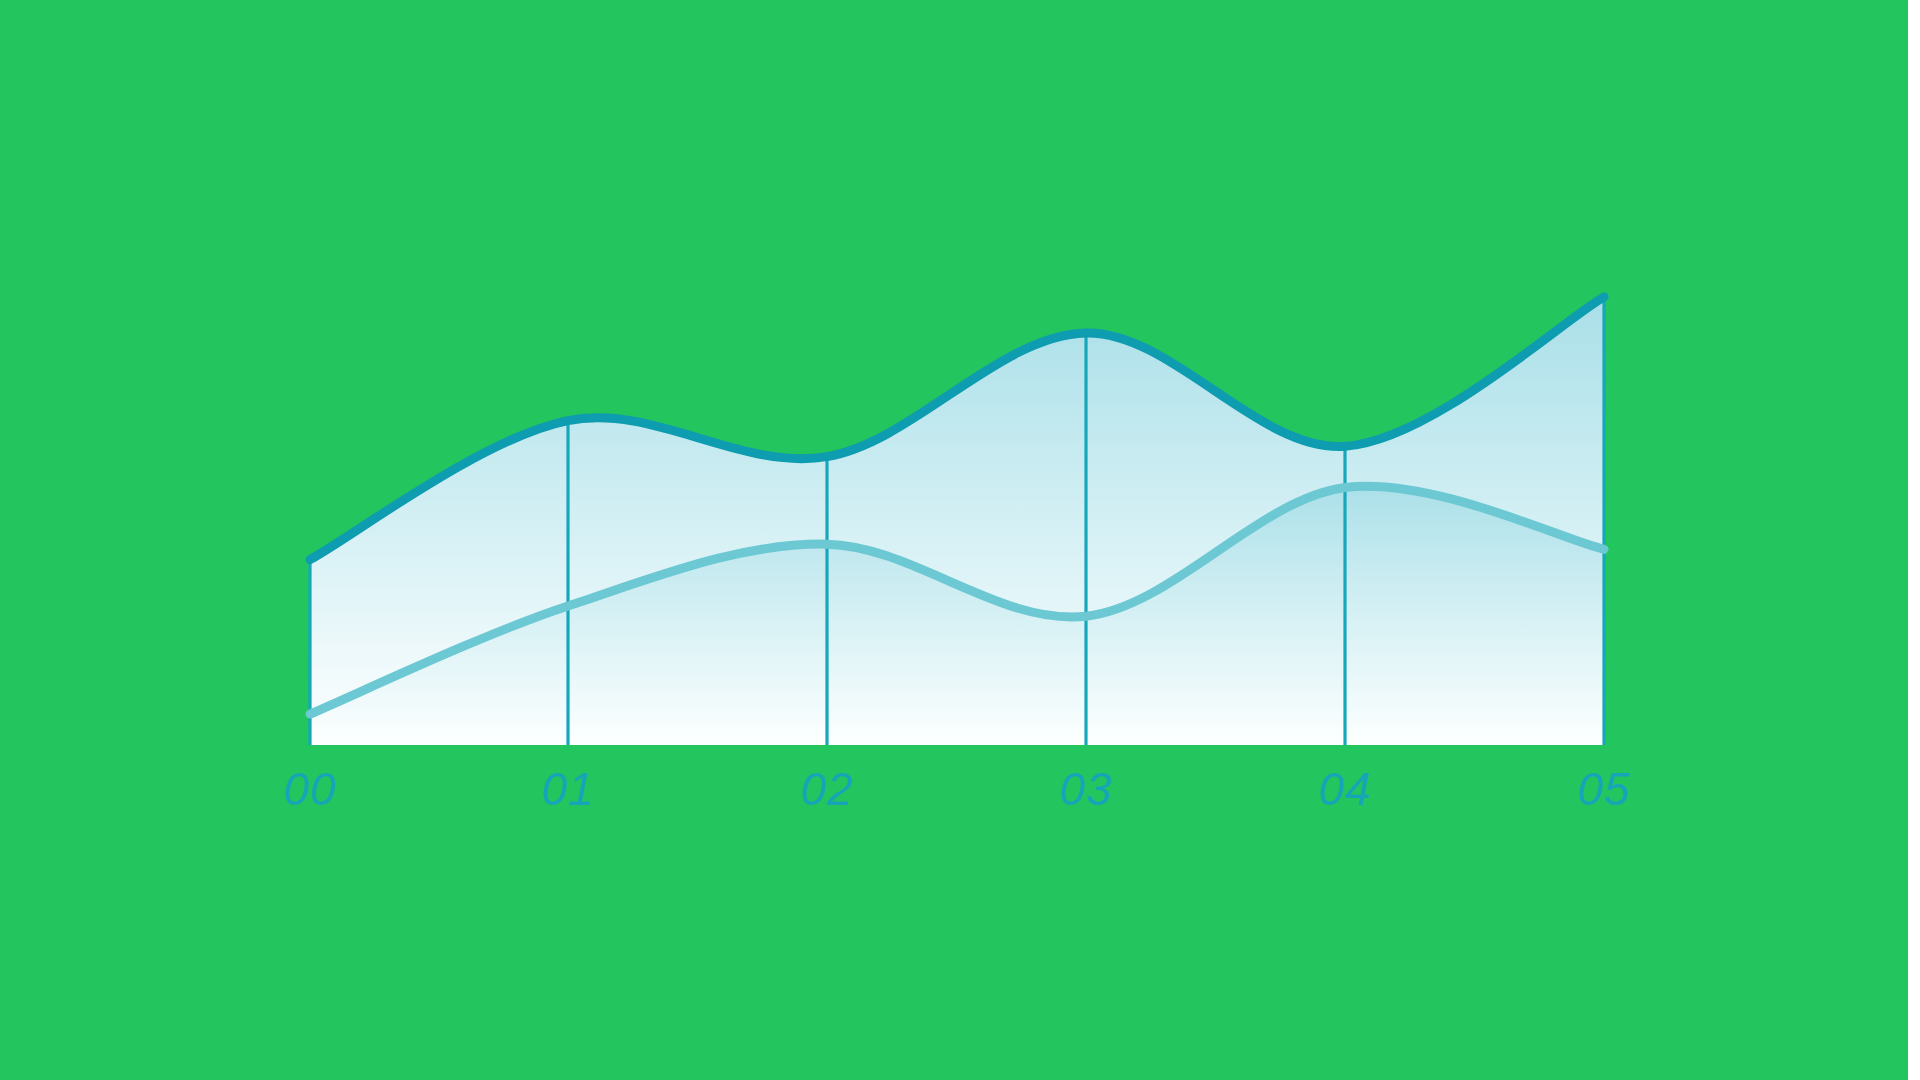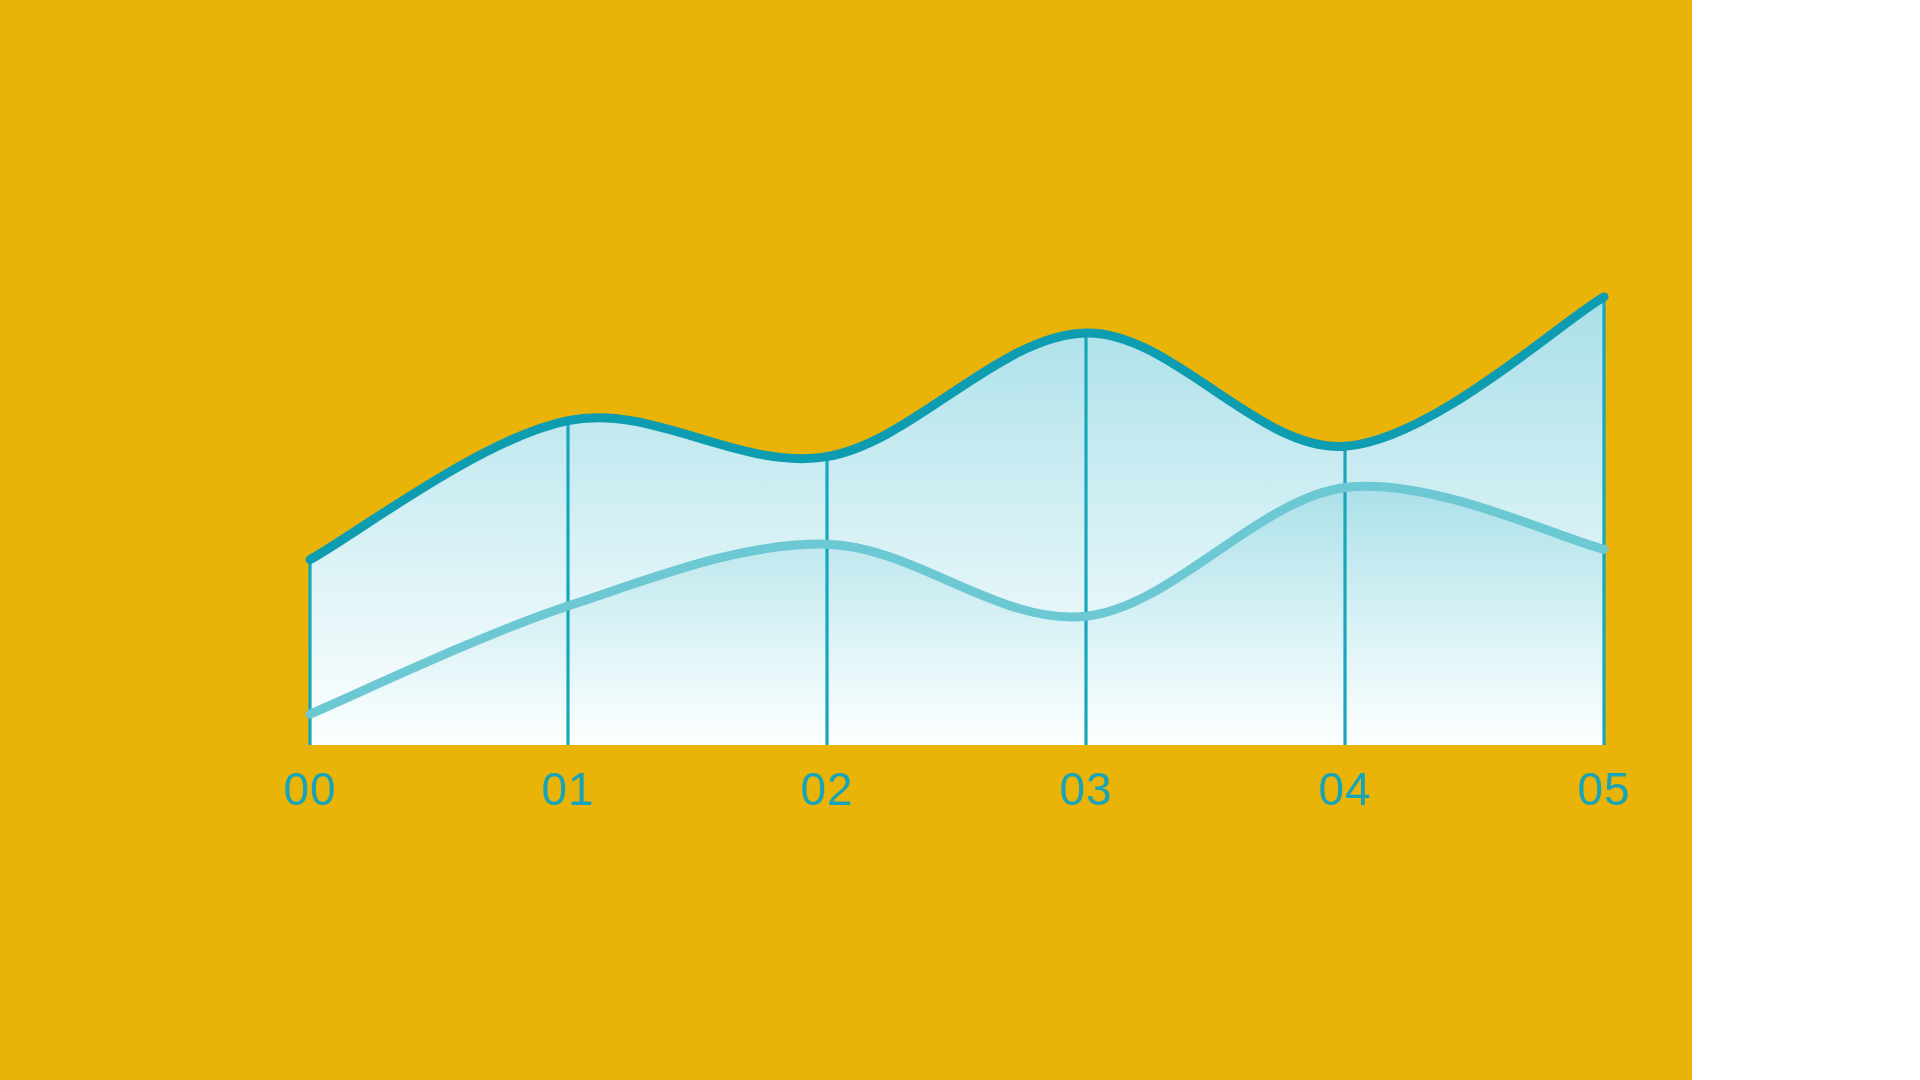--- a/index.html
+++ b/index.html
@@ -9,23 +9,24 @@
     background: #ffffff;
   }
   body {
     width: 1920px;
     height: 1080px;
     overflow: hidden;
     font-family: "Liberation Sans", sans-serif;
   }
   #chart-root {
     position: relative;
-    width: 1692px;
+    width: 1908px;
     height: 1080px;
-    background: #eab308;
+    background: #22c55e;
+    font-style: italic;
   }
   #chart-svg {
     position: absolute;
     left: 0;
     top: 0;
     width: 1920px;
     height: 1080px;
     display: block;
   }
   .tick-label {

